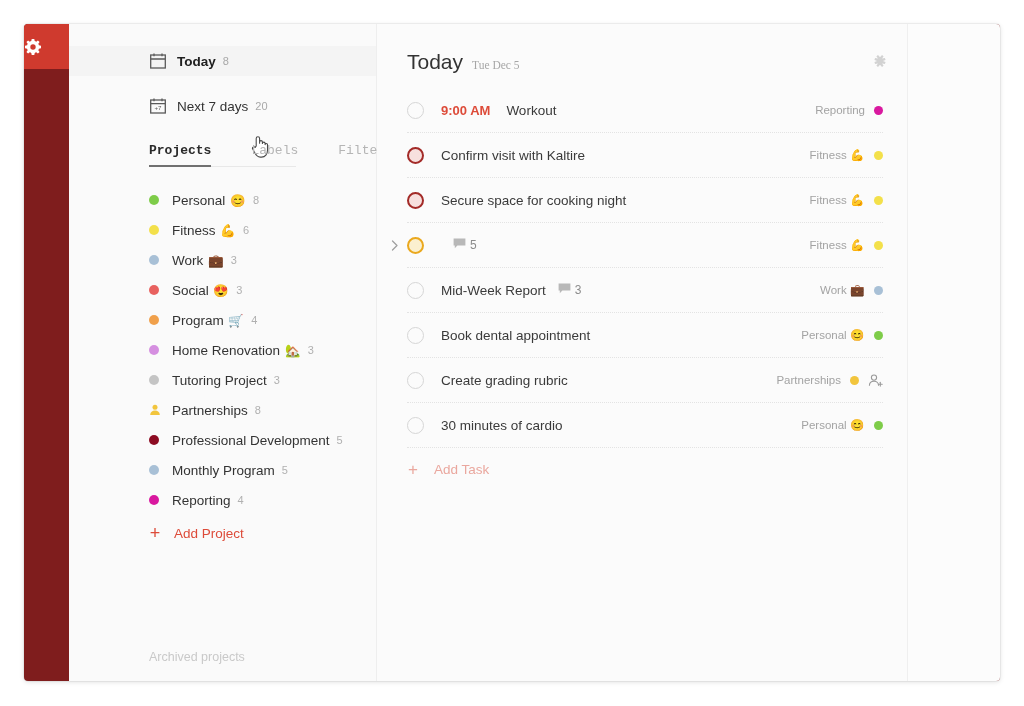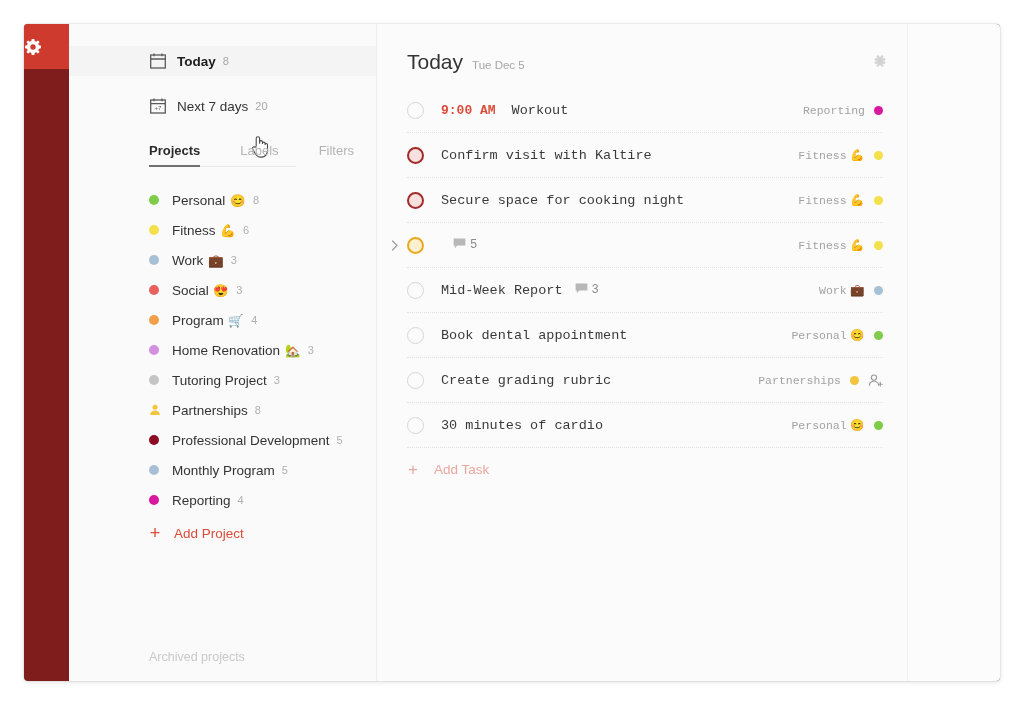--- a/index.html
+++ b/index.html
@@ -111,20 +111,21 @@
     display: flex;
     border-bottom: 1px solid #e8e8e8;
   }
   .tab {
     font-size: 13px;
     padding: 0 0 8px 0;
     margin-right: 40px;
     color: #b5b5b5;
     cursor: pointer;
     position: relative;
+    font-family: Liberation Mono, monospace;
   }
   .tab.active { color: #2b2b2b; font-weight: bold; }
   .tab.active::after {
     content: ""; position: absolute;
     left: 0; right: 0; bottom: -1px; height: 2px;
     background: #707070;
   }
 
   
   #project-list { margin-top: 18px; }
@@ -171,27 +172,27 @@
     position: relative;
     min-width: 0;
   }
   #content-head {
     display: flex; align-items: baseline;
     padding-right: 24px;
     position: relative;
     height: 32px;
   }
   #page-title { font-size: 21px; color: #333333; font-weight: normal; }
-  #page-date { font-size: 11.5px; color: #a6a6a6; margin-left: 9px; }
+  #page-date { font-size: 11.5px; color: #a6a6a6; margin-left: 9px; font-family: Liberation Serif, serif; }
   #tools-icon {
     position: absolute; right: 18px; top: 3px;
     cursor: pointer;
   }
 
-  #task-list { margin-top: 6px; padding-right: 24px; font-family: Liberation Mono, monospace; }
+  #task-list { margin-top: 6px; padding-right: 24px; }
   .task-row {
     display: flex; align-items: center;
     height: 45px;
     border-bottom: 1px dotted #e3e3e3;
     position: relative;
   }
   .chevron {
     position: absolute; left: -18px;
     width: 12px; height: 12px;
     display: flex; align-items: center; justify-content: center;

